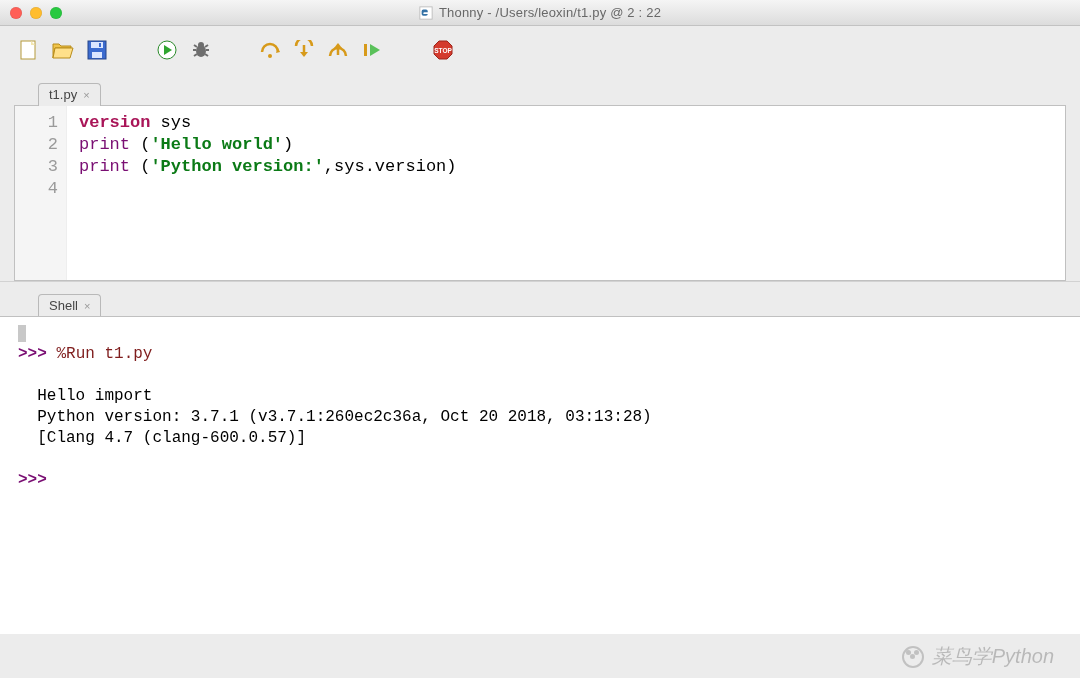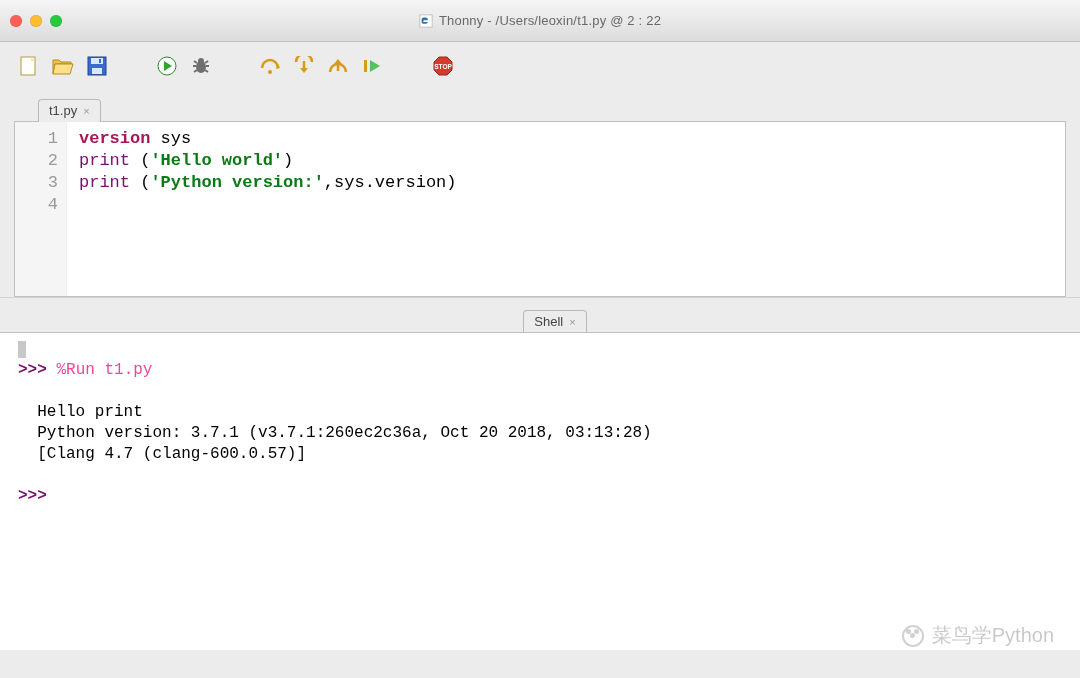--- a/index.html
+++ b/index.html
@@ -5,21 +5,21 @@
 * { box-sizing: border-box; margin: 0; padding: 0; }
 body {
   width: 1080px;
   height: 678px;
   font-family: "Helvetica Neue", Arial, sans-serif;
   background: #ececec;
   overflow: hidden;
   position: relative;
 }
 .titlebar {
-  height: 42px;
+  height: 26px;
   background: linear-gradient(#f5f5f5, #dcdcdc);
   display: flex;
   align-items: center;
   padding: 0 10px;
   border-bottom: 1px solid #c2c2c2;
   position: relative;
 }
 .traffic-lights { display: flex; gap: 8px; z-index: 2; }
 .tl { width: 12px; height: 12px; border-radius: 50%; box-shadow: inset 0 0 1px rgba(0,0,0,0.3); }
 .tl-close { background: #ff5f57; }
@@ -109,47 +109,47 @@
   border-top: 1px solid #d2d2d2;
 }
 
 .shell-zone {
   background: #ececec;
 }
 .shell-tabrow {
   display: flex;
   align-items: flex-end;
   padding: 0 8px 0 14px;
-  justify-content: center;
 }
 .shell-body {
   margin: 0;
   background: #fff;
   border-top: 1px solid #c0c0c0;
   height: 318px;
   font-family: "Courier New", monospace;
   font-size: 16px;
   line-height: 21px;
   padding: 6px 12px 6px 18px;
   color: #000;
   position: relative;
 }
 .shell-body .cursor { display:inline-block; width:8px; height:17px; background:#c8c8c8; vertical-align:text-bottom; margin-right:2px;}
 .prompt { color: #7a0f73; font-weight: bold; }
-.magic { color: #ec4899; }
+.magic { color: #7f1d1d; }
 
 .watermark {
   position: absolute;
   right: 26px;
-  bottom: 29px;
+  bottom: 8px;
   display: flex;
   align-items: center;
   gap: 8px;
   color: rgba(0,0,0,0.22);
   font-size: 20px;
+  font-style: italic;
   pointer-events: none;
 }
 .wm-icon {
   width: 22px; height: 22px;
   border: 2px solid rgba(0,0,0,0.18);
   border-radius: 50%;
   display:flex; align-items:center; justify-content:center;
 }
 .wm-icon::after{
   content:"";
@@ -286,21 +286,21 @@
 <div class="shell-zone">
   <div class="shell-tabrow">
     <div class="tab">
       <span>Shell</span>
       <span class="close-x">×</span>
     </div>
   </div>
   <div class="shell-body" style="white-space: pre;"><span class="cursor"></span>
 <span class="prompt">&gt;&gt;&gt;</span> <span class="magic">%Run t1.py</span>
 
-  <span>Hello print</span>
+  <span>Hello import</span>
   <span>Python version: 3.7.1 (v3.7.1:260ec2c36a, Oct 20 2018, 03:13:28) </span>
   <span>[Clang 4.7 (clang-600.0.57)]</span>
 
 <span class="prompt">&gt;&gt;&gt;</span>
 </div>
 </div>
 
 <div class="watermark">
   <span class="wm-icon"></span>
   <span>菜鸟学Python</span>

